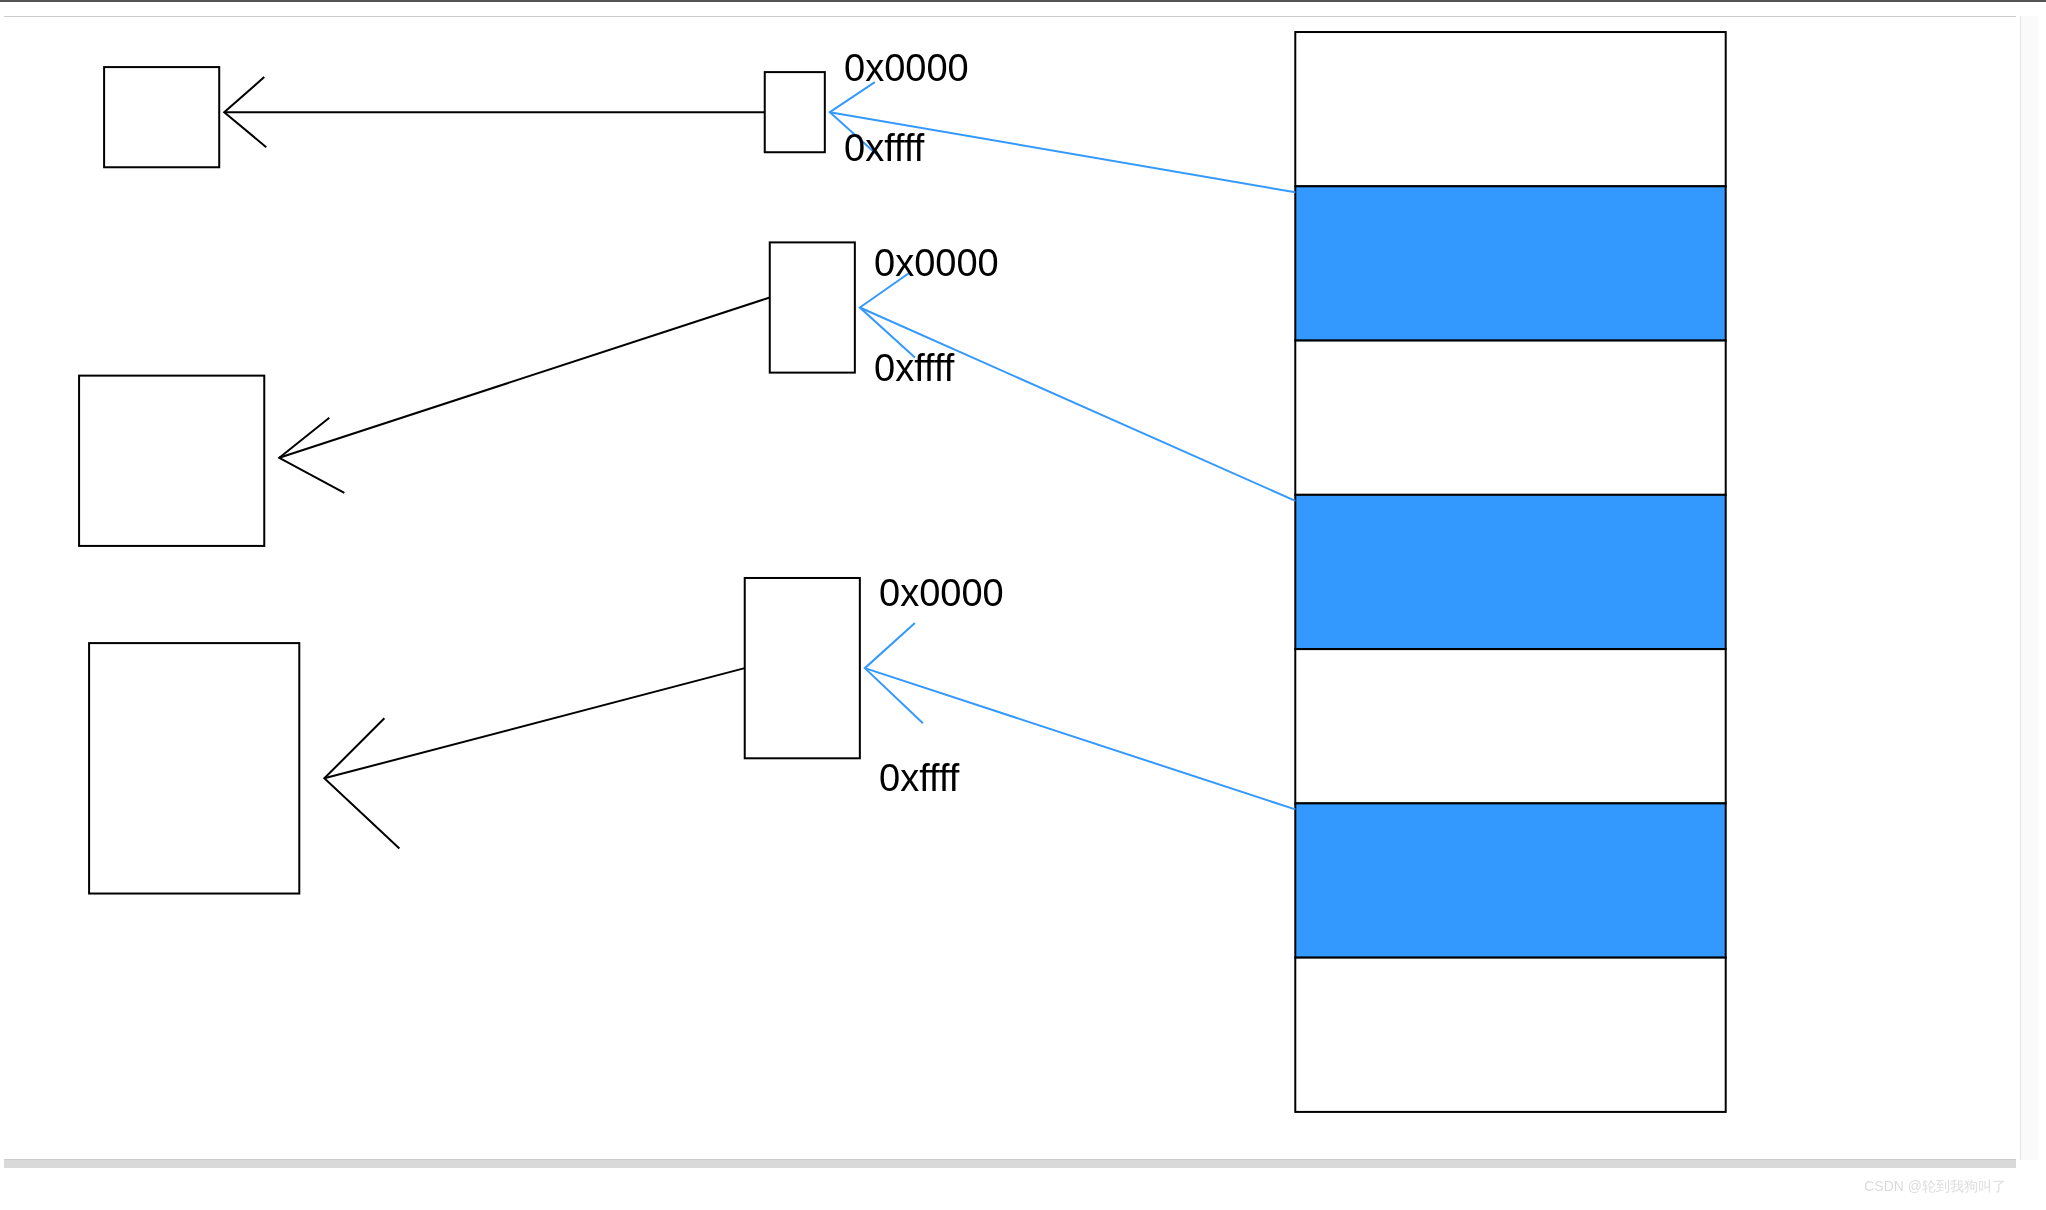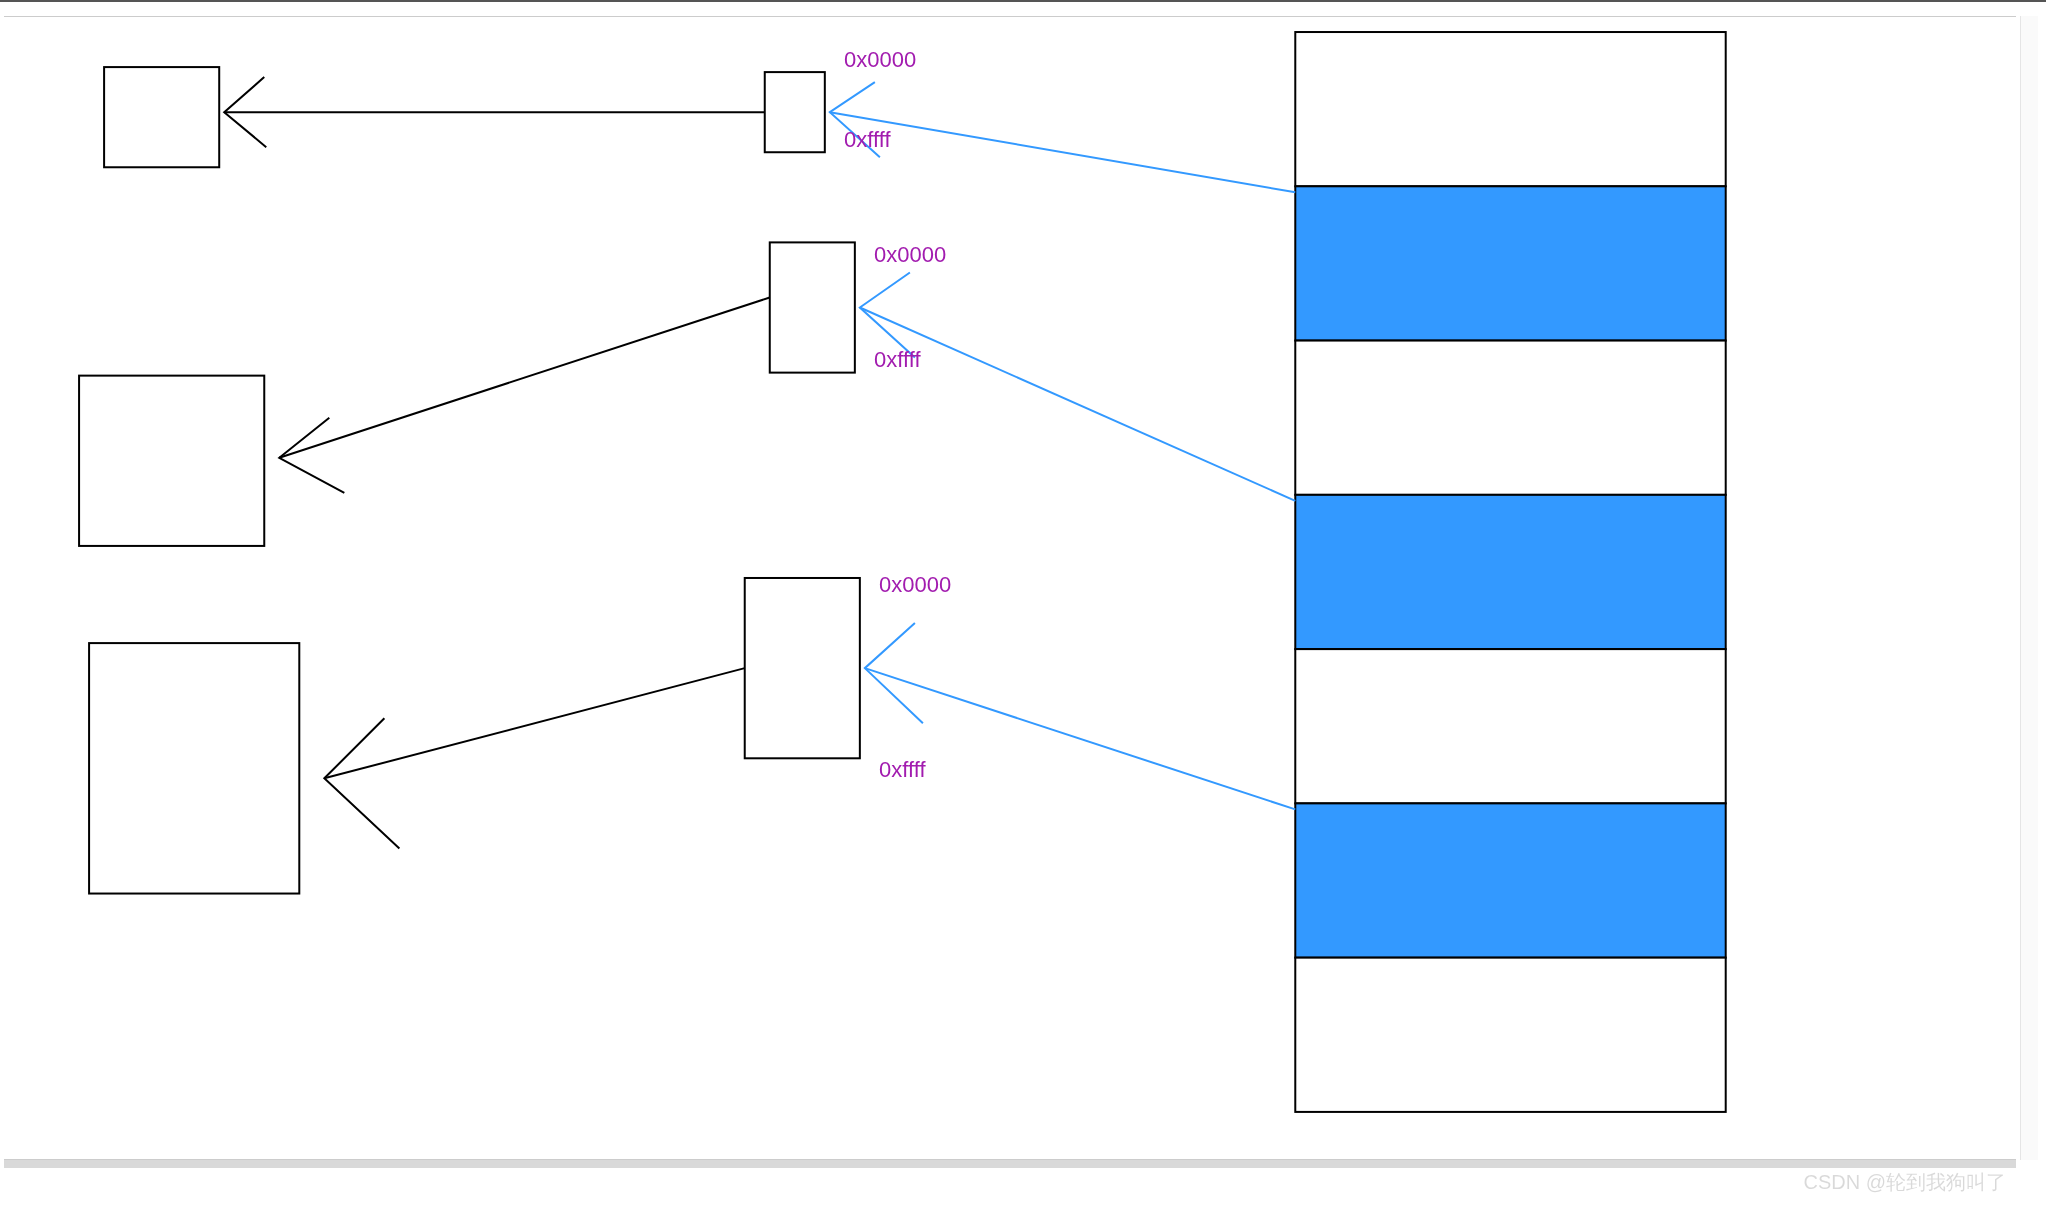--- a/index.html
+++ b/index.html
@@ -31,30 +31,30 @@
     }
     svg.diagram {
       position: absolute;
       inset: 0;
       width: 100%;
       height: 100%;
     }
     .label {
       position: absolute;
       font-family: Arial, sans-serif;
-      font-size: 22px;
-      color: #a21caf;
+      font-size: 38px;
+      color: #000000;
       white-space: nowrap;
     }
     .watermark {
       position: absolute;
       right: 40px;
       bottom: 14px;
       font-family: Arial, sans-serif;
-      font-size: 20px;
+      font-size: 14px;
       color: rgba(0,0,0,0.15);
     }
     .vscroll {
       position: absolute;
       top: 14px;
       right: 8px;
       width: 18px;
       bottom: 50px;
       background: #fafafa;
       border-left: 1px solid #e5e5e5;

